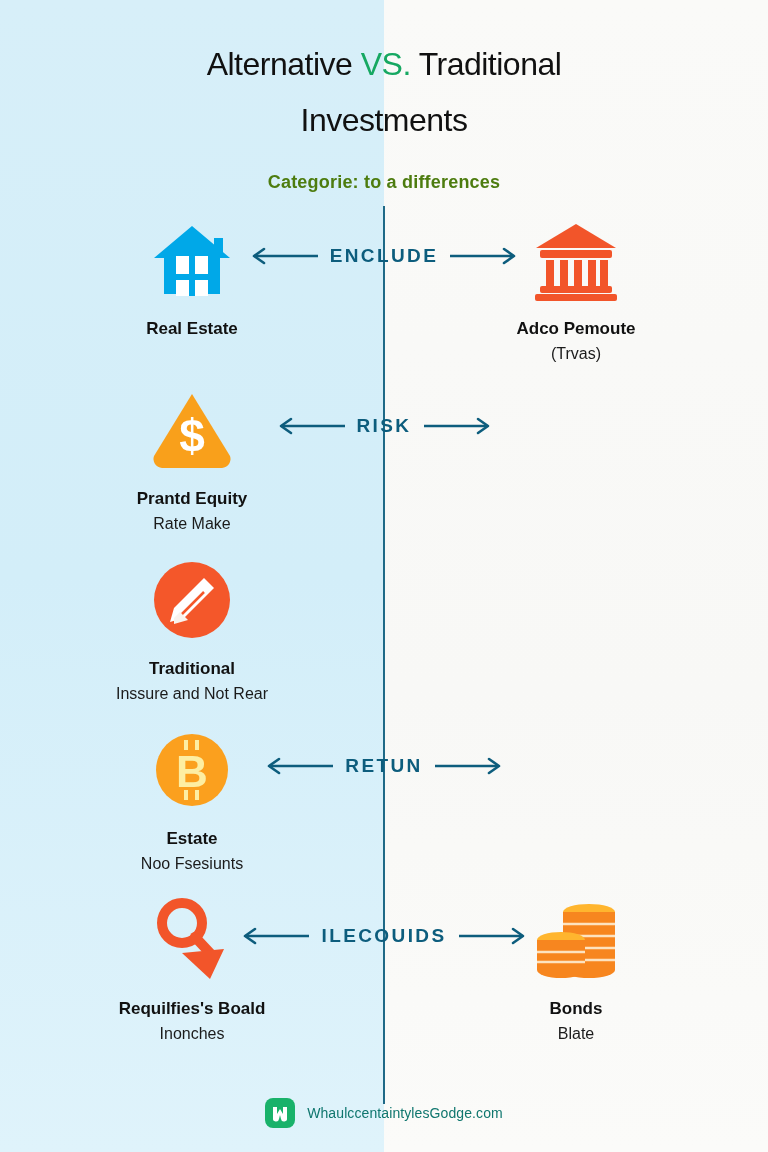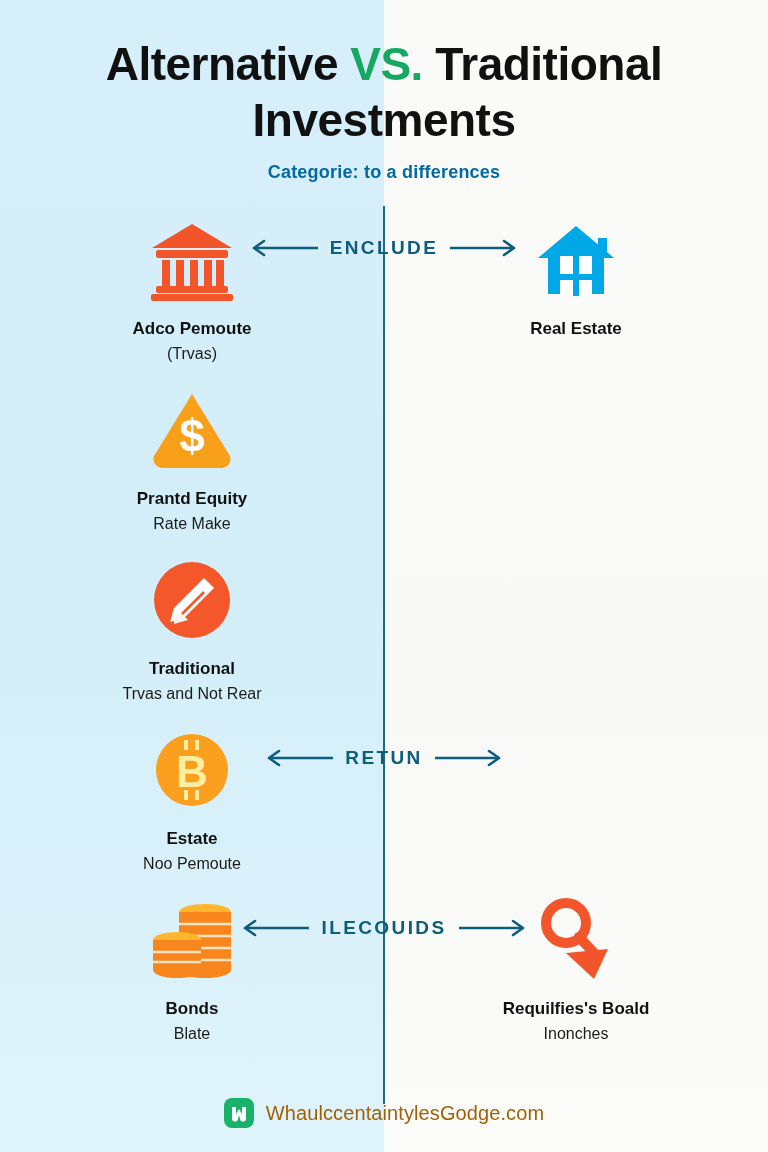--- a/index.html
+++ b/index.html
@@ -11,50 +11,50 @@
   .page{position:relative;width:768px;height:1152px;overflow:hidden;}
   .bg-left{position:absolute;left:0;top:0;width:384px;height:1152px;
     background:linear-gradient(180deg,#d7eff9 0%,#d3eef9 50%,#dff3fb 100%);}
   .bg-right{position:absolute;left:384px;top:0;width:384px;height:1152px;
     background:linear-gradient(180deg,#fafaf8 0%,#f8f8f6 60%,#fbfbf9 100%);}
   .divider{position:absolute;left:383px;top:206px;width:2px;height:898px;background:#0d5d7d;opacity:.92;}
 
   
   .header{position:absolute;left:0;top:36px;width:768px;text-align:center;}
   .title{
-    font-size:46px;line-height:56px;font-weight:700;color:#111111;
+    font-size:32px;line-height:56px;font-weight:400;color:#111111;
     letter-spacing:-0.5px;padding:0 40px;
   }
   .title .vs{color:#16a862;}
   .subtitle{
-    margin-top:14px;font-size:18px;font-weight:600;color:#0369a1;letter-spacing:.2px;
+    margin-top:24px;font-size:18px;font-weight:600;color:#4d7c0f;letter-spacing:.2px;
   }
 
   
   .rows{position:absolute;left:0;top:206px;width:768px;}
   .row{position:relative;height:170px;display:flex;align-items:flex-start;}
   .side{width:384px;display:flex;flex-direction:column;align-items:center;}
   .iconbox{height:92px;display:flex;align-items:center;justify-content:center;margin-top:8px;}
   .lbl{margin-top:12px;font-size:17px;font-weight:700;color:#111;text-align:center;line-height:22px;max-width:260px;}
   .sub{margin-top:3px;font-size:16px;font-weight:400;color:#1b1b1b;text-align:center;line-height:21px;max-width:270px;}
 
   .center{
-    position:absolute;left:0;right:0;top:28px;height:28px;
+    position:absolute;left:0;right:0;top:36px;height:28px;
     display:flex;align-items:center;justify-content:center;gap:10px;pointer-events:none;
   }
   .center-inner{display:flex;align-items:center;gap:12px;}
   .ctext{
     font-size:19px;font-weight:700;color:#0d5d7d;letter-spacing:2.4px;white-space:nowrap;
   }
   .arrow{display:block;}
 
   
   .footer{position:absolute;left:0;bottom:24px;width:768px;display:flex;align-items:center;justify-content:center;gap:12px;}
   .logo{width:30px;height:30px;border-radius:8px;background:#19b26a;display:flex;align-items:center;justify-content:center;}
-  .footer-text{font-size:20px;font-weight:400;color:#a16207;letter-spacing:.1px;}
+  .footer-text{font-size:14px;font-weight:400;color:#0f766e;letter-spacing:.1px;}
 </style>
 </head>
 <body>
 
 <div class="page">
   <div class="bg-left"></div>
   <div class="bg-right"></div>
   <div class="divider"></div>
 
   <div class="header">
@@ -64,52 +64,52 @@
       <span>Traditional</span>
       <br>
       <span>Investments</span>
     </div>
     <div class="subtitle">Categorie: to a differences</div>
   </div>
 
   <div class="rows">
 
     <div class="row">
+      <div class="side">
+        <div class="iconbox">
+          <svg width="84" height="84" viewBox="0 0 84 84">
+            <path d="M42 8 L80 40 L70 40 L70 76 L14 76 L14 40 L4 40 Z" fill="#00a8e8"></path>
+            <rect x="64" y="20" width="9" height="16" fill="#00a8e8"></rect>
+            <rect x="26" y="38" width="13" height="18" fill="#ffffff"></rect>
+            <rect x="45" y="38" width="13" height="18" fill="#ffffff"></rect>
+            <rect x="26" y="62" width="13" height="16" fill="#ffffff"></rect>
+            <rect x="45" y="62" width="13" height="16" fill="#ffffff"></rect>
+            <rect x="39" y="58" width="6" height="20" fill="#00a8e8"></rect>
+          </svg>
+        </div>
+        <div class="lbl">Real Estate</div>
+        <div class="sub"></div>
+      </div>
       <div class="side">
         <div class="iconbox">
           <svg width="88" height="84" viewBox="0 0 88 84">
             <path d="M44 6 L84 30 L4 30 Z" fill="#f2552a"></path>
             <rect x="8" y="32" width="72" height="8" rx="2" fill="#f2552a"></rect>
             <rect x="14" y="42" width="8" height="26" fill="#f2552a"></rect>
             <rect x="28" y="42" width="8" height="26" fill="#f2552a"></rect>
             <rect x="42" y="42" width="8" height="26" fill="#f2552a"></rect>
             <rect x="56" y="42" width="8" height="26" fill="#f2552a"></rect>
             <rect x="68" y="42" width="8" height="26" fill="#f2552a"></rect>
             <rect x="8" y="68" width="72" height="7" rx="2" fill="#f2552a"></rect>
             <rect x="3" y="76" width="82" height="7" rx="2" fill="#f2552a"></rect>
           </svg>
         </div>
         <div class="lbl">Adco Pemoute</div>
         <div class="sub">(Trvas)</div>
       </div>
-      <div class="side">
-        <div class="iconbox">
-          <svg width="84" height="84" viewBox="0 0 84 84">
-            <path d="M42 8 L80 40 L70 40 L70 76 L14 76 L14 40 L4 40 Z" fill="#00a8e8"></path>
-            <rect x="64" y="20" width="9" height="16" fill="#00a8e8"></rect>
-            <rect x="26" y="38" width="13" height="18" fill="#ffffff"></rect>
-            <rect x="45" y="38" width="13" height="18" fill="#ffffff"></rect>
-            <rect x="26" y="62" width="13" height="16" fill="#ffffff"></rect>
-            <rect x="45" y="62" width="13" height="16" fill="#ffffff"></rect>
-            <rect x="39" y="58" width="6" height="20" fill="#00a8e8"></rect>
-          </svg>
-        </div>
-        <div class="lbl">Real Estate</div>
-        <div class="sub"></div>
-      </div>
       <div class="center">
         <div class="center-inner">
           <svg class="arrow" width="70" height="18" viewBox="0 0 70 18">
             <line x1="8" y1="9" x2="70" y2="9" stroke="#0d5d7d" stroke-width="2.6"></line>
             <polyline points="16,2 6,9 16,16" fill="none" stroke="#0d5d7d" stroke-width="2.6" stroke-linecap="round" stroke-linejoin="round"></polyline>
           </svg>
           <span class="ctext">ENCLUDE</span>
           <svg class="arrow" width="70" height="18" viewBox="0 0 70 18">
             <line x1="0" y1="9" x2="62" y2="9" stroke="#0d5d7d" stroke-width="2.6"></line>
             <polyline points="54,2 64,9 54,16" fill="none" stroke="#0d5d7d" stroke-width="2.6" stroke-linecap="round" stroke-linejoin="round"></polyline>
@@ -121,69 +121,93 @@
     <div class="row">
       <div class="side">
         <div class="iconbox">
           <svg width="84" height="80" viewBox="0 0 84 80">
             <path d="M42 4 L80 66 a9 9 0 0 1 -8 12 L12 78 a9 9 0 0 1 -8 -12 Z" fill="#f9a01b"></path>
             <text x="42" y="62" font-family="Liberation Sans, sans-serif" font-size="46" font-weight="700" fill="#ffffff" text-anchor="middle">$</text>
           </svg>
         </div>
         <div class="lbl">Prantd Equity</div>
         <div class="sub">Rate Make</div>
+      </div>
+      <div class="center">
+        <div class="center-inner">
+          <svg class="arrow" width="70" height="18" viewBox="0 0 70 18">
+            <line x1="8" y1="9" x2="70" y2="9" stroke="#0d5d7d" stroke-width="2.6"></line>
+            <polyline points="16,2 6,9 16,16" fill="none" stroke="#0d5d7d" stroke-width="2.6" stroke-linecap="round" stroke-linejoin="round"></polyline>
+          </svg>
+          <span class="ctext">RISK</span>
+          <svg class="arrow" width="70" height="18" viewBox="0 0 70 18">
+            <line x1="0" y1="9" x2="62" y2="9" stroke="#0d5d7d" stroke-width="2.6"></line>
+            <polyline points="54,2 64,9 54,16" fill="none" stroke="#0d5d7d" stroke-width="2.6" stroke-linecap="round" stroke-linejoin="round"></polyline>
+          </svg>
+        </div>
       </div>
     </div>
 
     <div class="row">
       <div class="side">
         <div class="iconbox">
           <svg width="80" height="80" viewBox="0 0 80 80">
             <circle cx="40" cy="40" r="38" fill="#f4572a"></circle>
             <path d="M52 18 l10 10 -30 30 -14 4 4 -14 Z" fill="#ffffff"></path>
             <path d="M22 58 l6 -6 8 8 -14 4 Z" fill="#f9f3ee"></path>
             <line x1="30" y1="54" x2="52" y2="32" stroke="#f4572a" stroke-width="2.5"></line>
           </svg>
         </div>
         <div class="lbl">Traditional</div>
-        <div class="sub">Trvas and Not Rear</div>
+        <div class="sub">Inssure and Not Rear</div>
       </div>
     </div>
 
     <div class="row">
       <div class="side">
         <div class="iconbox">
           <svg width="76" height="76" viewBox="0 0 76 76">
             <circle cx="38" cy="38" r="36" fill="#fba01e"></circle>
             <text x="38" y="55" font-family="Liberation Sans, sans-serif" font-size="44" font-weight="700" fill="#fdeea2" text-anchor="middle">B</text>
             <rect x="30" y="8" width="4" height="10" fill="#fdeea2"></rect>
             <rect x="41" y="8" width="4" height="10" fill="#fdeea2"></rect>
             <rect x="30" y="58" width="4" height="10" fill="#fdeea2"></rect>
             <rect x="41" y="58" width="4" height="10" fill="#fdeea2"></rect>
           </svg>
         </div>
         <div class="lbl">Estate</div>
-        <div class="sub">Noo Pemoute</div>
+        <div class="sub">Noo Fsesiunts</div>
       </div>
       <div class="center">
         <div class="center-inner">
           <svg class="arrow" width="70" height="18" viewBox="0 0 70 18">
             <line x1="8" y1="9" x2="70" y2="9" stroke="#0d5d7d" stroke-width="2.6"></line>
             <polyline points="16,2 6,9 16,16" fill="none" stroke="#0d5d7d" stroke-width="2.6" stroke-linecap="round" stroke-linejoin="round"></polyline>
           </svg>
           <span class="ctext">RETUN</span>
           <svg class="arrow" width="70" height="18" viewBox="0 0 70 18">
             <line x1="0" y1="9" x2="62" y2="9" stroke="#0d5d7d" stroke-width="2.6"></line>
             <polyline points="54,2 64,9 54,16" fill="none" stroke="#0d5d7d" stroke-width="2.6" stroke-linecap="round" stroke-linejoin="round"></polyline>
           </svg>
         </div>
       </div>
     </div>
 
     <div class="row">
+      <div class="side">
+        <div class="iconbox">
+          <svg width="80" height="86" viewBox="0 0 80 86">
+            <circle cx="30" cy="26" r="20" fill="none" stroke="#f2552a" stroke-width="10"></circle>
+            <line x1="43" y1="40" x2="58" y2="56" stroke="#f2552a" stroke-width="10" stroke-linecap="round"></line>
+            <path d="M30 56 L72 52 L58 82 Z" fill="#f2552a"></path>
+          </svg>
+        </div>
+        <div class="lbl">Requilfies's Boald</div>
+        <div class="sub">Inonches</div>
+      </div>
       <div class="side">
         <div class="iconbox">
           <svg width="86" height="84" viewBox="0 0 86 84">
             <g>
               <ellipse cx="56" cy="14" rx="26" ry="8" fill="#ffb52e"></ellipse>
               <rect x="30" y="14" width="52" height="58" fill="#f7861f"></rect>
               <ellipse cx="56" cy="72" rx="26" ry="8" fill="#f7861f"></ellipse>
               <line x1="30" y1="26" x2="82" y2="26" stroke="#fde3c0" stroke-width="2.5"></line>
               <line x1="30" y1="38" x2="82" y2="38" stroke="#fde3c0" stroke-width="2.5"></line>
               <line x1="30" y1="50" x2="82" y2="50" stroke="#fde3c0" stroke-width="2.5"></line>
@@ -194,31 +218,20 @@
               <rect x="4" y="42" width="48" height="30" fill="#f7861f"></rect>
               <ellipse cx="28" cy="72" rx="24" ry="8" fill="#f7861f"></ellipse>
               <line x1="4" y1="54" x2="52" y2="54" stroke="#fde3c0" stroke-width="2.5"></line>
               <line x1="4" y1="64" x2="52" y2="64" stroke="#fde3c0" stroke-width="2.5"></line>
             </g>
           </svg>
         </div>
         <div class="lbl">Bonds</div>
         <div class="sub">Blate</div>
       </div>
-      <div class="side">
-        <div class="iconbox">
-          <svg width="80" height="86" viewBox="0 0 80 86">
-            <circle cx="30" cy="26" r="20" fill="none" stroke="#f2552a" stroke-width="10"></circle>
-            <line x1="43" y1="40" x2="58" y2="56" stroke="#f2552a" stroke-width="10" stroke-linecap="round"></line>
-            <path d="M30 56 L72 52 L58 82 Z" fill="#f2552a"></path>
-          </svg>
-        </div>
-        <div class="lbl">Requilfies's Boald</div>
-        <div class="sub">Inonches</div>
-      </div>
       <div class="center">
         <div class="center-inner">
           <svg class="arrow" width="70" height="18" viewBox="0 0 70 18">
             <line x1="8" y1="9" x2="70" y2="9" stroke="#0d5d7d" stroke-width="2.6"></line>
             <polyline points="16,2 6,9 16,16" fill="none" stroke="#0d5d7d" stroke-width="2.6" stroke-linecap="round" stroke-linejoin="round"></polyline>
           </svg>
           <span class="ctext">ILECOUIDS</span>
           <svg class="arrow" width="70" height="18" viewBox="0 0 70 18">
             <line x1="0" y1="9" x2="62" y2="9" stroke="#0d5d7d" stroke-width="2.6"></line>
             <polyline points="54,2 64,9 54,16" fill="none" stroke="#0d5d7d" stroke-width="2.6" stroke-linecap="round" stroke-linejoin="round"></polyline>

